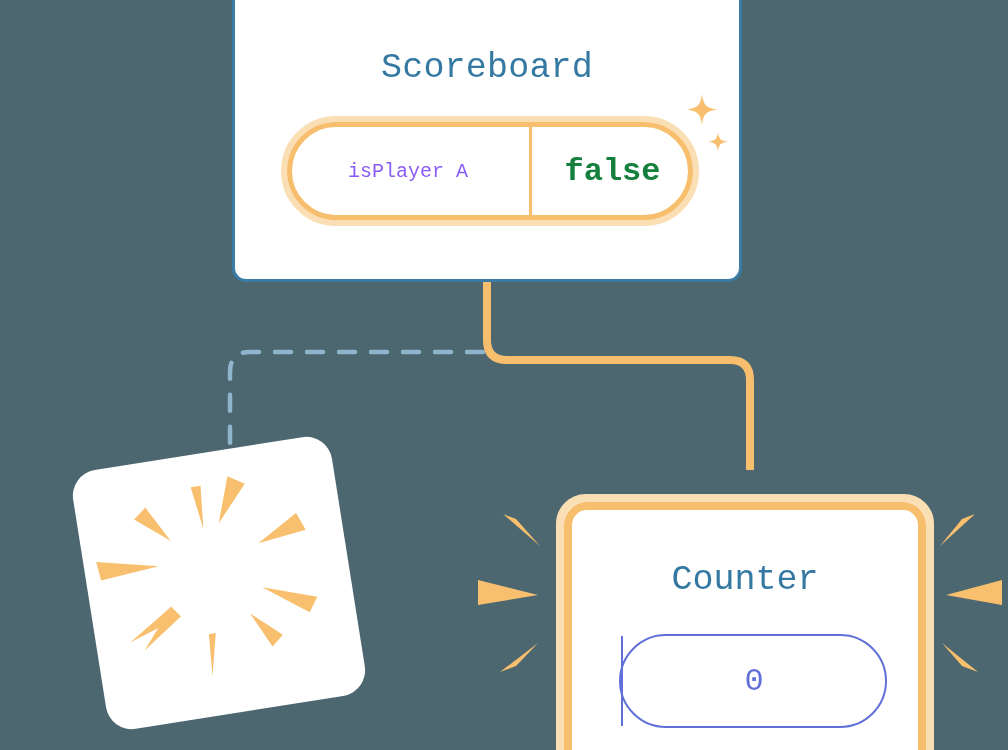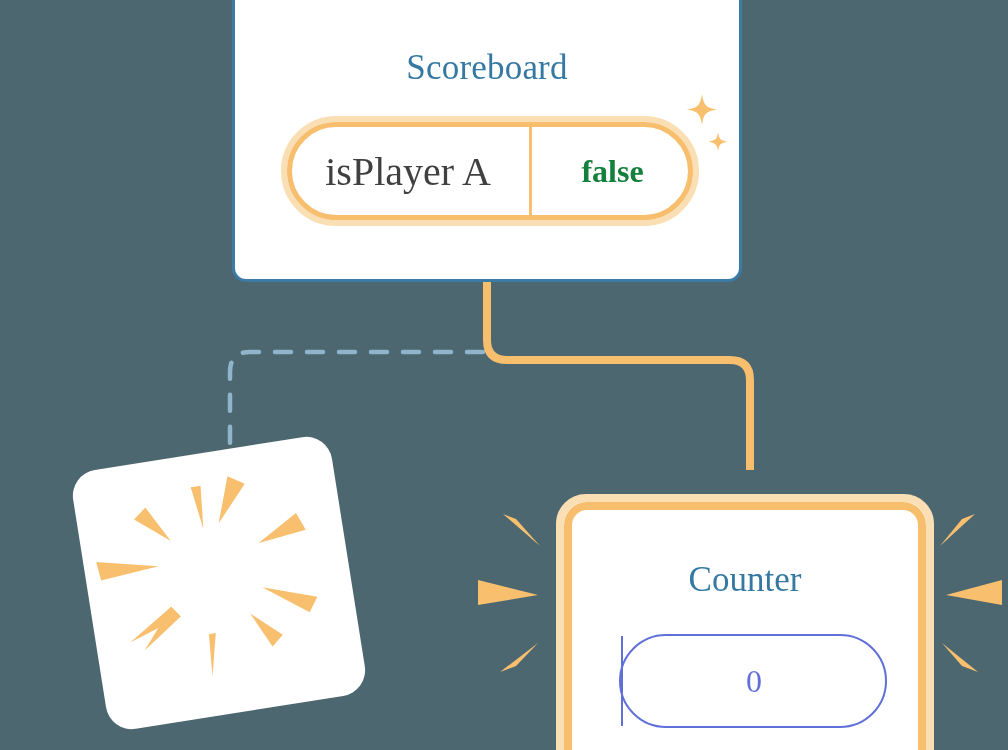--- a/index.html
+++ b/index.html
@@ -6,21 +6,21 @@
     margin: 0;
     padding: 0;
     background: #4d6771;
   }
   #stage {
     position: relative;
     width: 1008px;
     height: 750px;
     background: #4d6771;
     overflow: hidden;
-    font-family: Liberation Serif, serif;
+    font-family: Liberation Mono, monospace;
   }
 
   
   #connectors {
     position: absolute;
     left: 0; top: 0;
     width: 1008px; height: 750px;
     pointer-events: none;
   }
 
@@ -68,22 +68,22 @@
     border: 5px solid #f7be6d;
     border-radius: 55px;
     box-sizing: border-box;
     pointer-events: none;
   }
   #isplayer-capsule .cap-key {
     flex: 0 0 242px;
     display: flex;
     align-items: center;
     justify-content: center;
-    color: #404040;
-    font-size: 40px;
+    color: #8b5cf6;
+    font-size: 20px;
     position: relative;
     z-index: 2;
   }
   #isplayer-capsule .cap-divider {
     width: 3px;
     background: #f7be6d;
     position: relative;
     z-index: 2;
   }
   #isplayer-capsule .cap-val {

